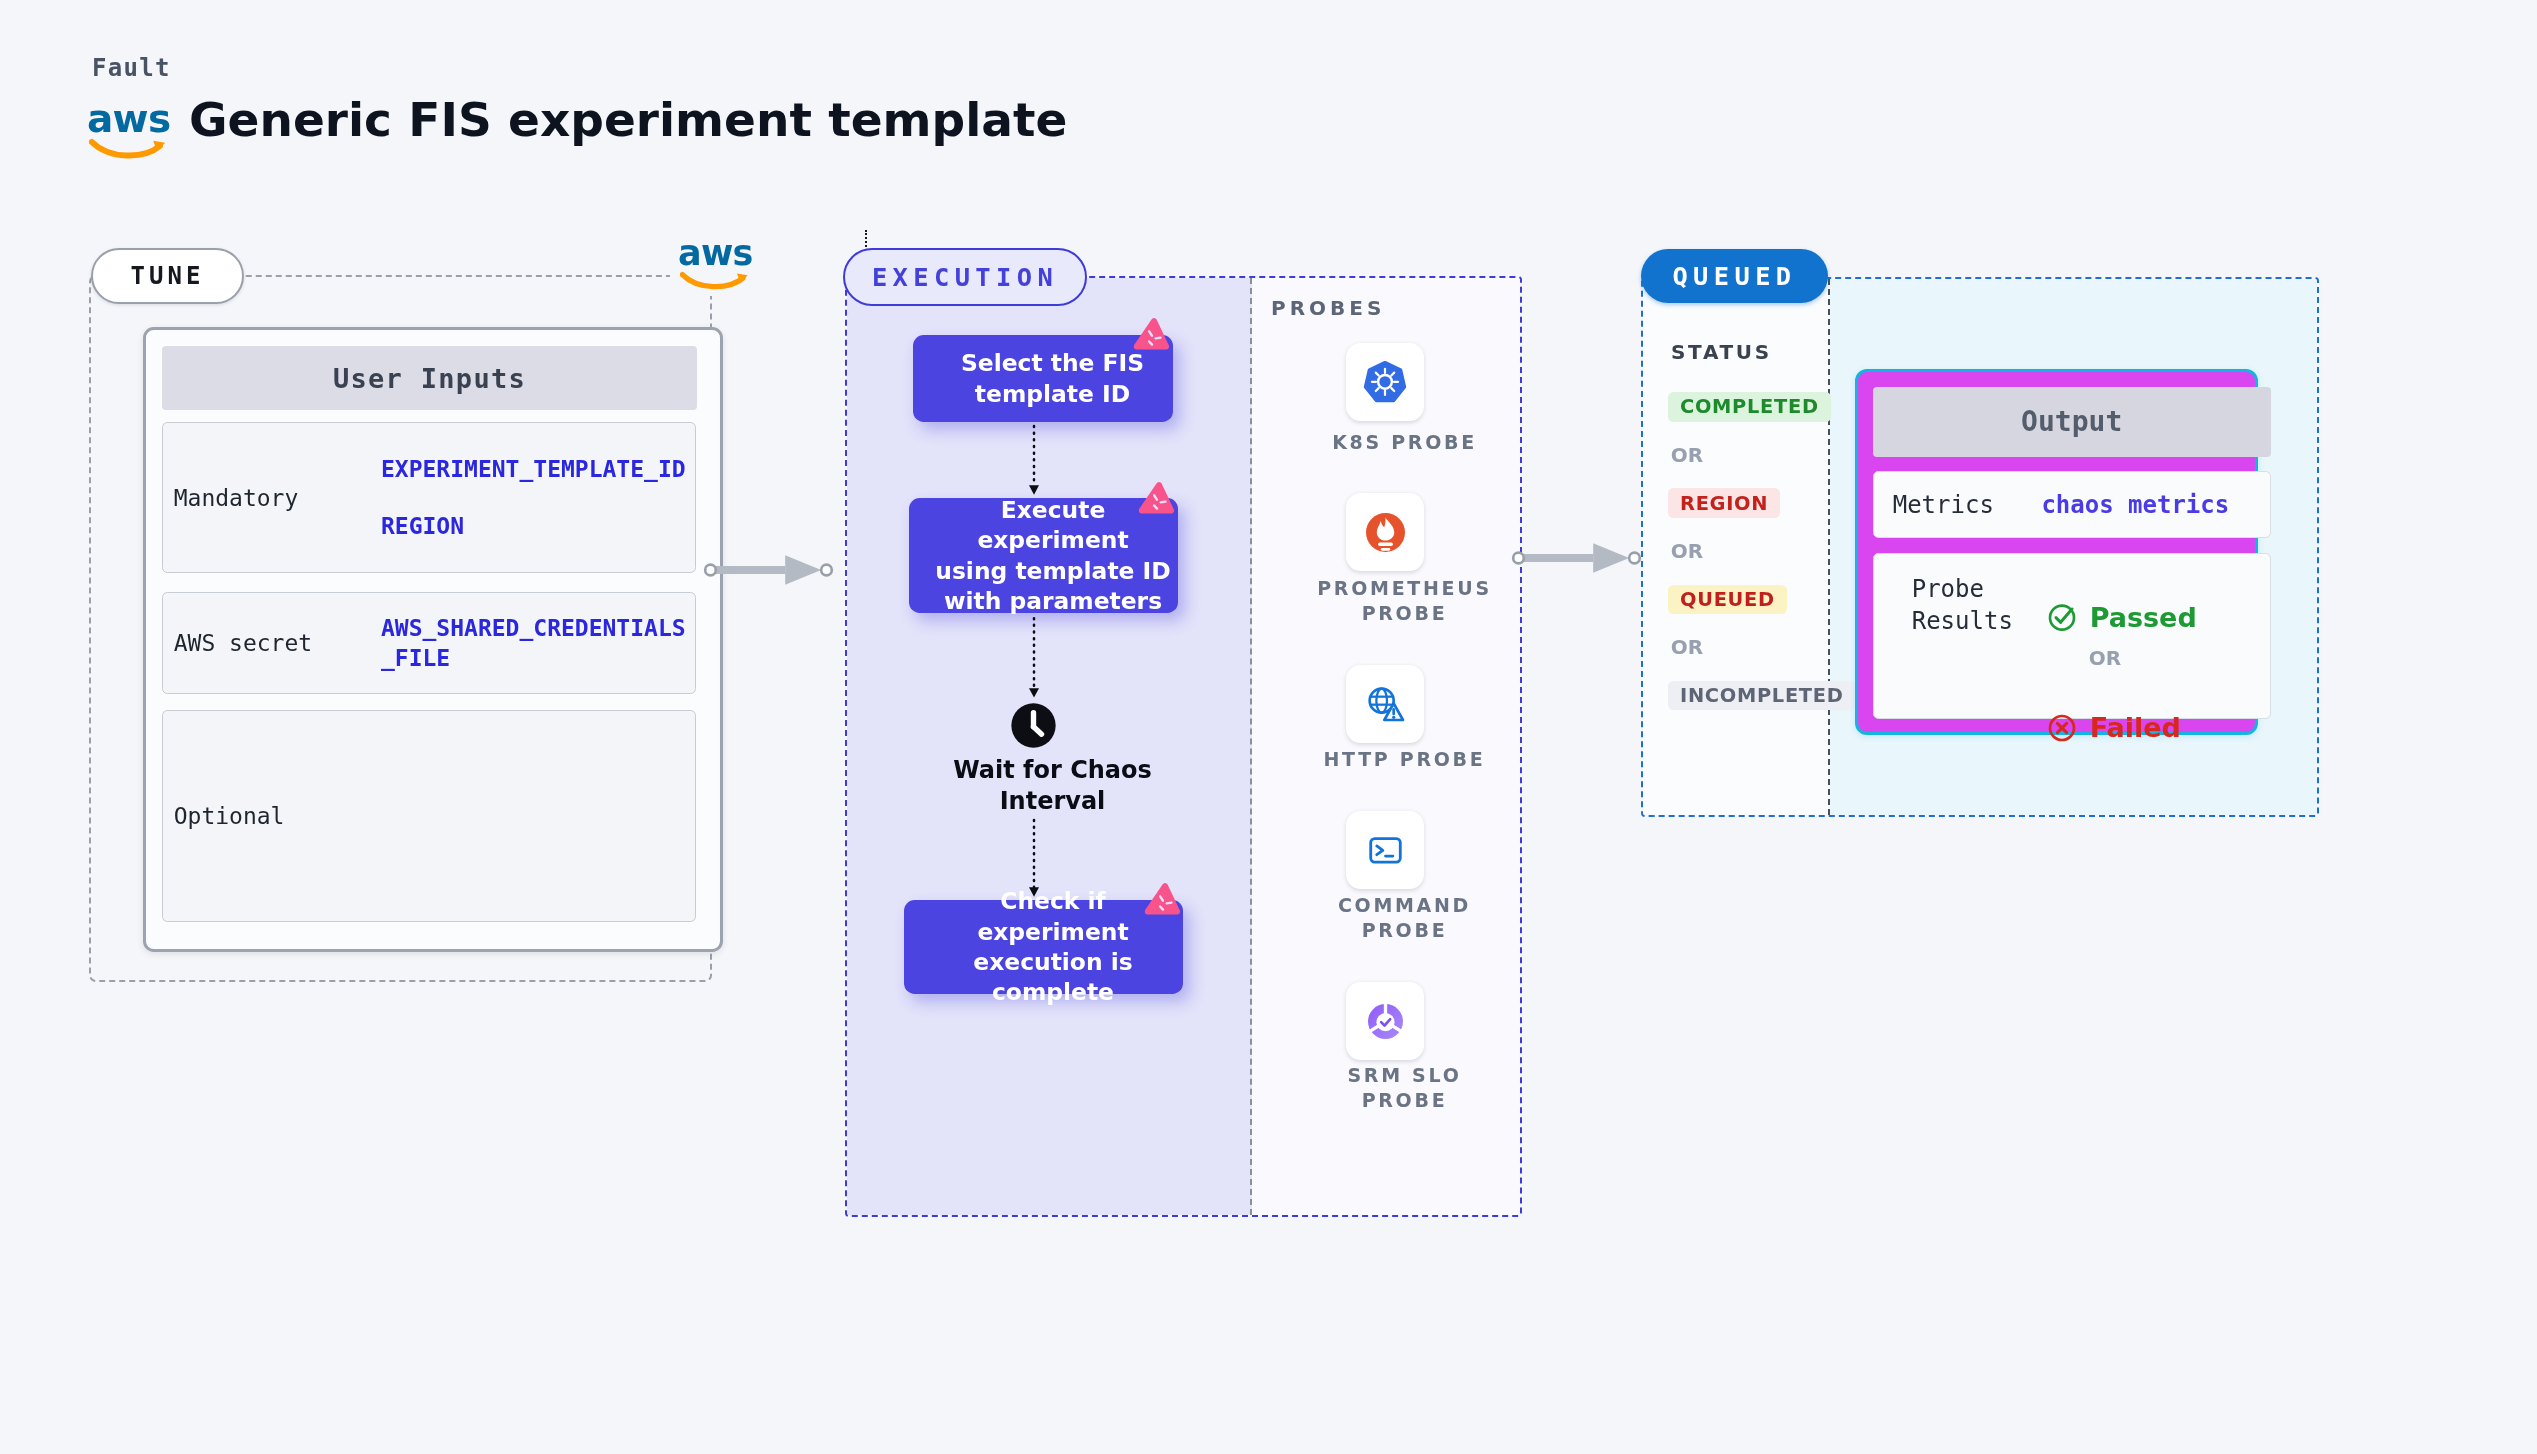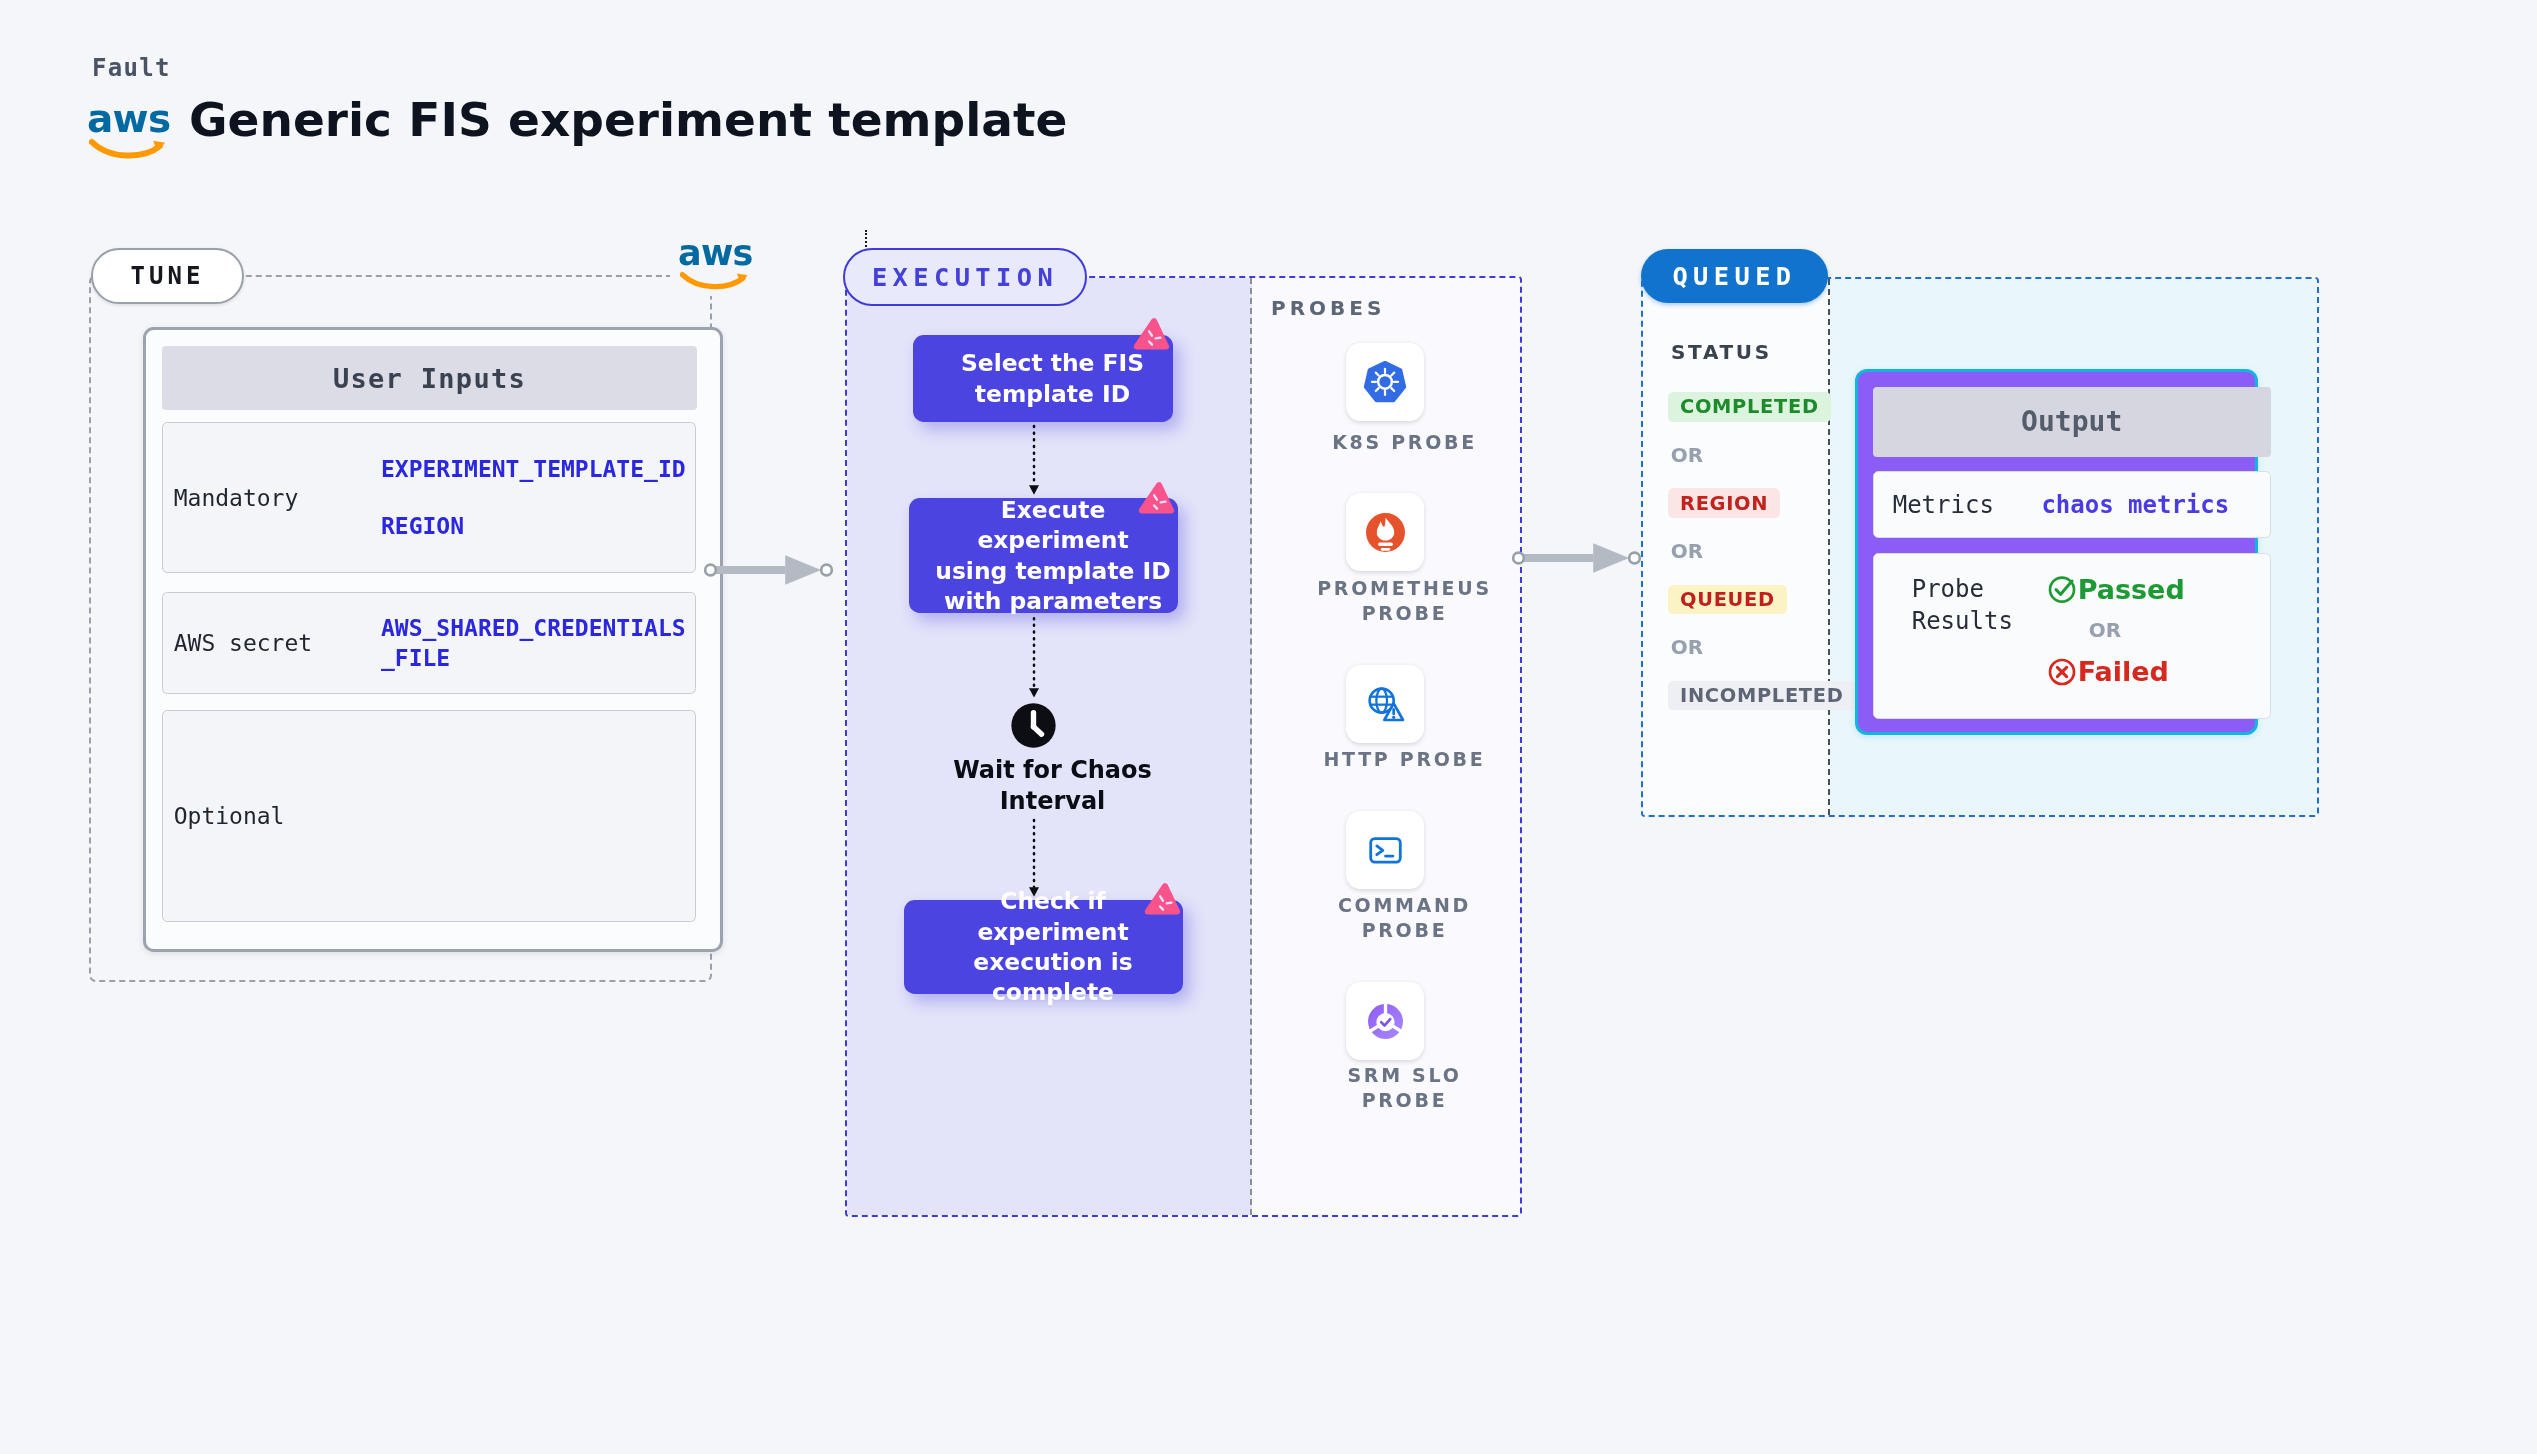--- a/index.html
+++ b/index.html
@@ -90,35 +90,35 @@
     letter-spacing:2.7px;}
   .status-col{left:1668px;top:392px;display:flex;flex-direction:column;align-items:flex-start;
     gap:21.4px;}
   .badge{height:29.5px;display:flex;align-items:center;padding:0 12px;border-radius:5.4px;
     font-size:19.4px;font-weight:bold;letter-spacing:0.7px;}
   .badge-completed{background:#DCF4DD;color:#1D8A2C;}
   .badge-errored{background:#FBE6E5;color:#C2221C;}
   .badge-queued{background:#FCF3C4;color:#C11F1D;}
   .badge-incompleted{background:#EEEFF4;color:#5E6575;}
   .or-label{font-size:20px;font-weight:bold;color:#97A0AE;padding-left:2.7px;}
-  .output-box{left:1855px;top:369px;width:403px;height:366px;background:#8b5cf6;
+  .output-box{left:1855px;top:369px;width:403px;height:366px;background:#d946ef;
     border:3.3px solid #14B4E1;border-radius:12px;box-sizing:border-box;
     box-shadow:0 2px 6px rgba(20,180,225,.18);}
   .output-head{left:14.7px;top:14.7px;width:398px;height:70px;background:#D5D6DF;border-radius:4px;
     display:flex;align-items:center;justify-content:center;font-size:28px;font-weight:bold;
     color:#545D6C;}
   .output-row{left:14.7px;width:398px;background:#FAFBFD;border:1.3px solid #D9DDE4;
     border-radius:5.4px;box-sizing:border-box;display:flex;}
   .metrics-row{top:99px;height:67px;align-items:center;padding-left:19px;}
   .metrics-row .out-label{width:134px;font-size:24px;color:#262D39;}
   .metrics-row .out-value{font-size:24px;font-weight:bold;color:#4A3BE4;margin-left:14.7px;}
   .proberes-row{top:181px;height:166px;padding-left:19px;padding-top:19px;}
   .proberes-row .out-label{width:134px;font-size:24px;color:#262D39;line-height:32px;}
   .pr-col{display:flex;flex-direction:column;}
-  .pr-line{display:flex;align-items:center;gap:0;}
+  .pr-line{display:flex;align-items:center;gap:12px;margin-top:28px;}
   .pr-passed{font-size:27px;font-weight:bold;color:#1E9A35;}
   .pr-failed{font-size:27px;font-weight:bold;color:#D6281E;}
   .pr-or{font-size:20px;font-weight:bold;color:#97A0AE;margin:13.4px 0 13.4px 43px;}
 </style>
 </head>
 <body>
 
 <div class="canvas">
 
   <div class="abs fault-label">Fault</div>

